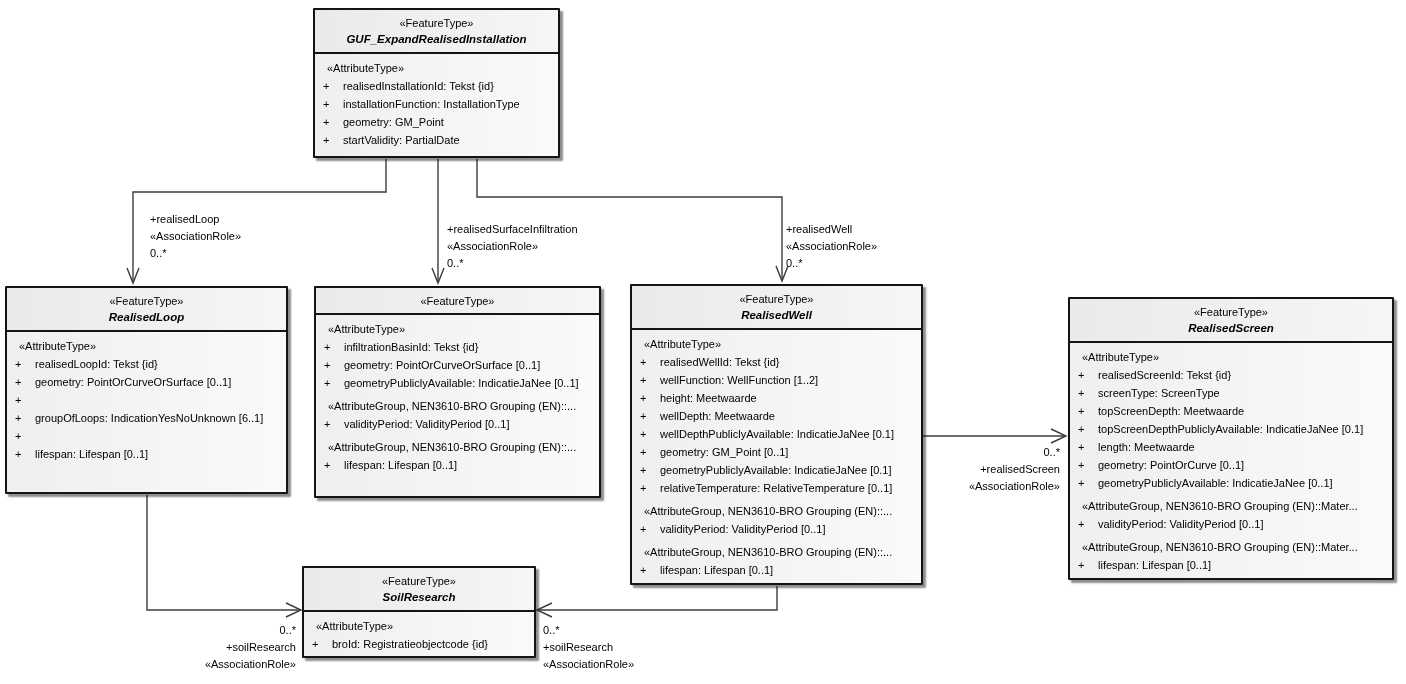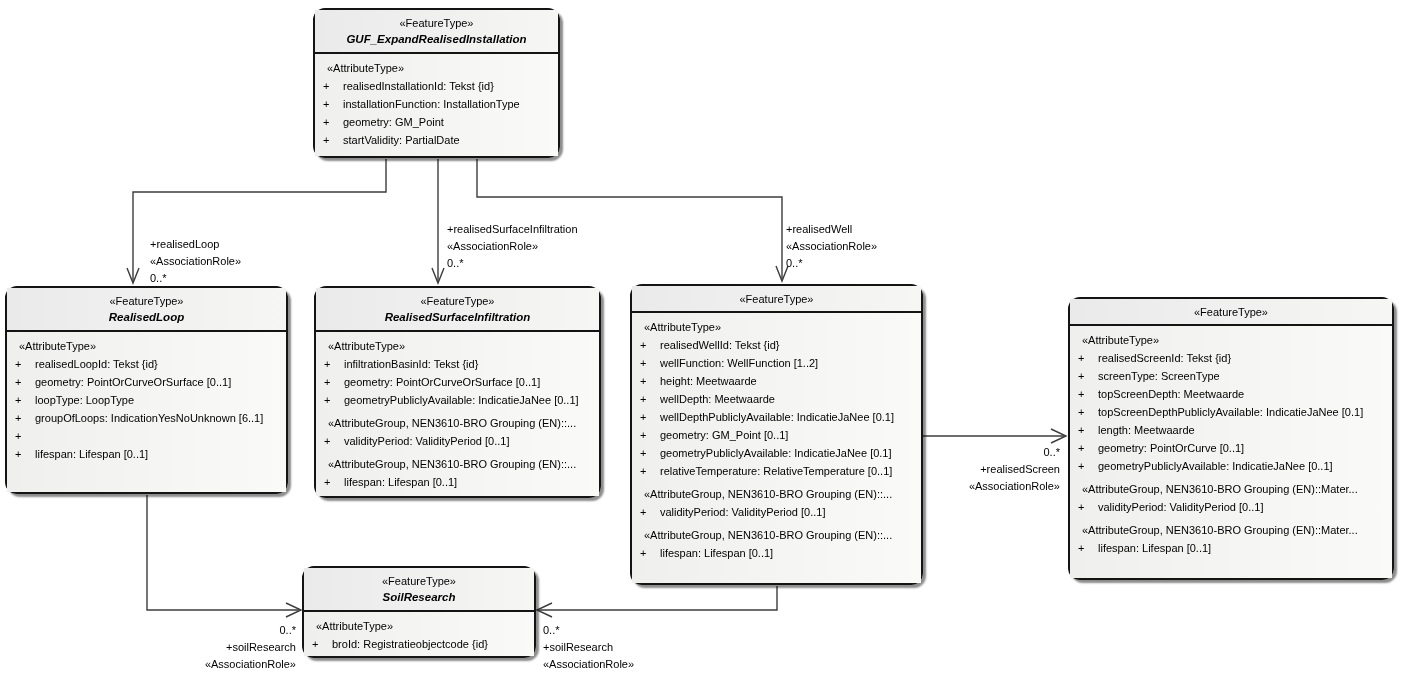--- a/index.html
+++ b/index.html
@@ -6,21 +6,21 @@
   #canvas{
     position:relative;width:1406px;height:684px;background:#ffffff;
     font-family:"Liberation Sans","DejaVu Sans",sans-serif;color:#000;
     overflow:hidden;
   }
   
   #wires{position:absolute;left:0;top:0;width:1406px;height:684px;z-index:1;}
   
   .uml-class{
     position:absolute;z-index:2;box-sizing:border-box;
-    border:2px solid #141414;border-radius:12px;
+    border:2px solid #141414;border-radius:1px;
     background:linear-gradient(90deg,#ececec 0%,#f7f7f6 100%);
     box-shadow:3px 3px 2px rgba(0,0,0,0.45);
     display:flex;flex-direction:column;justify-content:flex-end;
   }
   .cls-hdr{
     flex:none;border-bottom:2px solid #141414;
     text-align:center;padding:5px 2px 4px 2px;
     background:linear-gradient(90deg,#eaeaea 0%,#f6f6f5 100%);
   }
   .cls-st{font-size:11px;line-height:16px;}
@@ -112,40 +112,38 @@
         <div class="arow">
           <span class="vis">+</span>
           <span class="txt fit">realisedLoopId: Tekst {id}</span>
         </div>
         <div class="arow">
           <span class="vis">+</span>
           <span class="txt fit">geometry: PointOrCurveOrSurface [0..1]</span>
         </div>
         <div class="arow">
           <span class="vis">+</span>
-          <span class="txt fit">loopType: LoopType</span>
         </div>
         <div class="arow">
           <span class="vis">+</span>
           <span class="txt fit">groupOfLoops: IndicationYesNoUnknown [6..1]</span>
         </div>
         <div class="arow">
           <span class="vis">+</span>
         </div>
         <div class="arow">
           <span class="vis">+</span>
           <span class="txt fit">lifespan: Lifespan [0..1]</span>
         </div>
       </div>
   </div>
 
   <div class="uml-class" style="left:314px;top:286px;width:287px;height:212px">
     <div class="cls-hdr">
       <div class="cls-st">«FeatureType»</div>
-      <div class="cls-nm">RealisedSurfaceInfiltration</div>
     </div>
     <div class="cls-body">
 
     <div class="arow hdr">
           <span class="vis"></span>
           <span class="txt fit">«AttributeType»</span>
         </div>
         <div class="arow">
           <span class="vis">+</span>
           <span class="txt fit">infiltrationBasinId: Tekst {id}</span>
@@ -173,20 +171,21 @@
         <div class="arow">
           <span class="vis">+</span>
           <span class="txt fit">lifespan: Lifespan [0..1]</span>
         </div>
       </div>
   </div>
 
   <div class="uml-class" style="left:630px;top:284px;width:293px;height:301px">
     <div class="cls-hdr">
       <div class="cls-st">«FeatureType»</div>
+      <div class="cls-nm">RealisedWell</div>
     </div>
     <div class="cls-body">
 
     <div class="arow hdr">
           <span class="vis"></span>
           <span class="txt fit">«AttributeType»</span>
         </div>
         <div class="arow">
           <span class="vis">+</span>
           <span class="txt fit">realisedWellId: Tekst {id}</span>
@@ -234,20 +233,21 @@
         <div class="arow">
           <span class="vis">+</span>
           <span class="txt fit">lifespan: Lifespan [0..1]</span>
         </div>
       </div>
   </div>
 
   <div class="uml-class" style="left:1068px;top:297px;width:326px;height:283px">
     <div class="cls-hdr">
       <div class="cls-st">«FeatureType»</div>
+      <div class="cls-nm">RealisedScreen</div>
     </div>
     <div class="cls-body">
 
     <div class="arow hdr">
           <span class="vis"></span>
           <span class="txt fit">«AttributeType»</span>
         </div>
         <div class="arow">
           <span class="vis">+</span>
           <span class="txt fit">realisedScreenId: Tekst {id}</span>
@@ -306,21 +306,21 @@
           <span class="vis"></span>
           <span class="txt fit">«AttributeType»</span>
         </div>
         <div class="arow">
           <span class="vis">+</span>
           <span class="txt fit">broId: Registratieobjectcode {id}</span>
         </div>
       </div>
   </div>
 
-  <div class="assoc-label" style="left:150px;top:236px">
+  <div class="assoc-label" style="left:150px;top:211px">
     <div>+realisedLoop</div>
     <div>«AssociationRole»</div>
     <div>0..*</div>
   </div>
 
   <div class="assoc-label" style="left:447px;top:221px">
     <div>+realisedSurfaceInfiltration</div>
     <div>«AssociationRole»</div>
     <div>0..*</div>
   </div>

